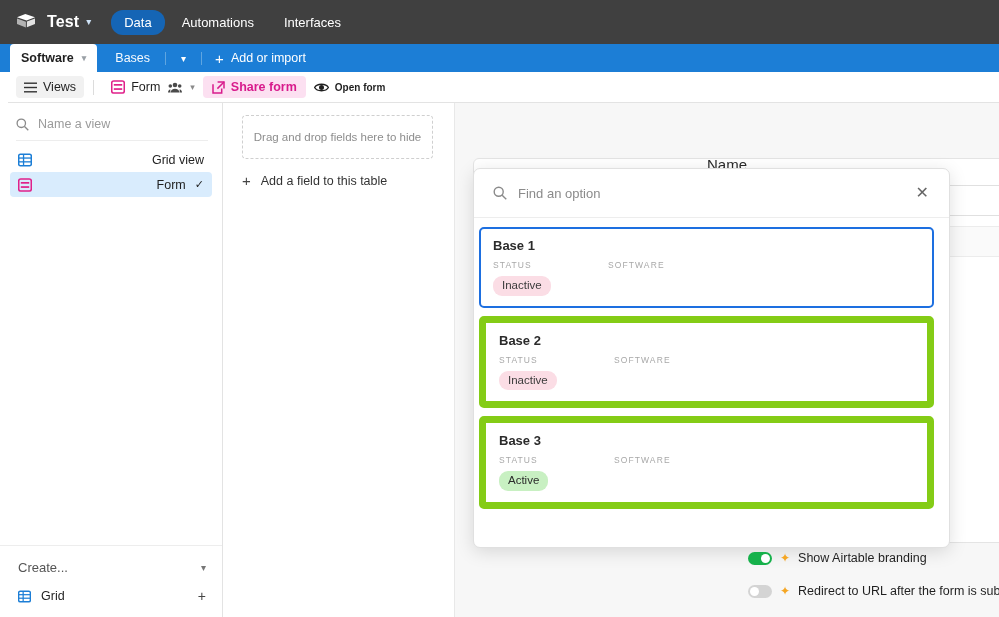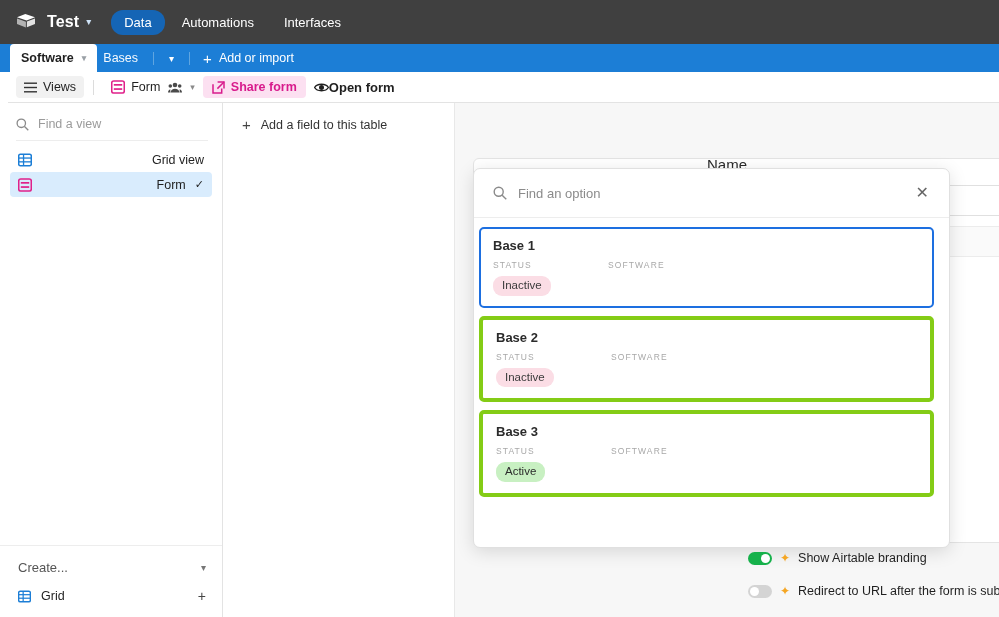--- a/index.html
+++ b/index.html
@@ -33,21 +33,21 @@
   .tabstrip {
     position: absolute; top: 44px; left: 0; width: 999px; height: 28px;
     background: #1c7ed6; display: flex; align-items: flex-end;
   }
   .tab-active {
     background: #ffffff; height: 28px; border-radius: 4px 4px 0 0;
     display: flex; align-items: center; padding: 0 11px; margin-left: 10px;
     font-size: 12.5px; color: #1f1f1f; font-weight: 600; cursor: pointer;
   }
   .tab-active .tab-chev { margin-left: 8px; color: #9aa0a6; font-size: 9px; }
-  .tab-rest { display: flex; align-items: center; height: 28px; gap: 3px; justify-content: center; }
+  .tab-rest { display: flex; align-items: center; height: 28px; padding-left: 12px; gap: 3px; justify-content: center; }
   .tab-plain {
     color: #ffffff; font-size: 12.5px; padding: 0 6px; cursor: pointer; opacity: .96;
   }
   .tab-div { width: 1px; height: 13px; background: #5fa5e0; margin: 0 6px; }
   .tab-chev-w { color: #ffffff; font-size: 10px; padding: 0 6px; cursor: pointer; }
   .tab-add { display: flex; align-items: center; color: #fff; font-size: 12.5px; cursor: pointer; margin-left: 4px; }
   .tab-add .plus { font-size: 15px; margin-right: 7px; line-height: 1; font-weight: 400; }
 
   
   .viewbar {
@@ -61,21 +61,21 @@
   }
   .vb-btn.grey { background: #f1f1f1; }
   .vb-sep { width: 1px; height: 15px; background: #dcdcdc; margin: 0 9px; }
   .vb-sm-chev { color: #8a8a8a; font-size: 9px; margin-left: 2px; }
   .share-btn {
     display: flex; align-items: center; gap: 6px; font-size: 12.5px; font-weight: 600;
     color: #d81b8c; background: #fce0f1; padding: 4px 9px; border-radius: 4px;
     cursor: pointer; white-space: nowrap;
   }
   .open-btn {
-    display: flex; align-items: center; font-size: 13px; font-weight: 600;
+    display: flex; align-items: center; gap: 6px; font-size: 10px; font-weight: 600;
     color: #1f1f1f; padding: 4px 8px; border-radius: 4px; cursor: pointer; white-space: nowrap; justify-content: flex-end;
   }
 
   
   .sidebar {
     position: absolute; top: 103px; left: 0; width: 223px; height: 514px;
     background: #ffffff; border-right: 1px solid #e3e3e3;
   }
   .sb-search {
     display: flex; align-items: center; gap: 9px; margin: 14px 14px 0 16px;
@@ -156,21 +156,21 @@
     display: flex; flex-direction: column; overflow: hidden;
   }
   .modal-search {
     display: flex; align-items: center; height: 49px; padding: 0 17px 0 19px;
     border-bottom: 1px solid #ededed; flex: none; gap: 11px;
   }
   .modal-search-text { font-size: 13px; color: #8b8b8b; flex: 1; }
   .modal-close { color: #666; font-size: 16px; cursor: pointer; line-height: 1; padding: 2px 3px; }
   .modal-body { flex: 1; padding: 9px 15px 0 5px; overflow: hidden; }
   .rec-card {
-    border: 4px solid #84cc16; border-radius: 5px; padding: 10px 13px 11px;
+    border: 7px solid #84cc16; border-radius: 5px; padding: 10px 13px 11px;
     margin-bottom: 8px; cursor: pointer; background: #fff;
   }
   .rec-card.focused { border: 2px solid #1d6fe0; padding: 9px 12px 10px; }
   .rec-name { font-size: 13px; font-weight: 600; color: #2b2b2b; margin-bottom: 7px; }
   .rec-fields { display: flex; }
   .rec-col:first-child { width: 115px; }
   .rec-lbl {
     font-size: 8.5px; color: #a8a8a8; letter-spacing: 1.1px;
     text-transform: uppercase; margin-bottom: 5px; font-weight: 500;
   }
@@ -277,21 +277,21 @@
       <span>Open form</span>
     </div>
   </div>
 
   <div class="sidebar">
     <div class="sb-search">
       <svg width="13" height="13" viewBox="0 0 13 13">
         <circle cx="5.3" cy="5.3" r="4.2" fill="none" stroke="#8a8a8a" stroke-width="1.3"></circle>
         <path d="M8.5 8.5 L12.3 12.3" stroke="#8a8a8a" stroke-width="1.3"></path>
       </svg>
-      <span class="sb-search-text">Find a view</span>
+      <span class="sb-search-text">Name a view</span>
     </div>
     <div class="sb-list">
       <div class="sb-item">
         <svg width="14" height="14" viewBox="0 0 14 14">
           <rect x="0.7" y="1.3" width="12.6" height="11.4" rx="1.6" fill="none" stroke="#1c7ed6" stroke-width="1.5"></rect>
           <rect x="0.7" y="4.4" width="12.6" height="1.3" fill="#1c7ed6"></rect>
           <rect x="0.7" y="8.2" width="12.6" height="1.3" fill="#1c7ed6"></rect>
           <rect x="4.9" y="1.3" width="1.3" height="11.4" fill="#1c7ed6"></rect>
         </svg>
         <span class="sb-item-label">Grid view</span>
@@ -318,20 +318,23 @@
           <rect x="0.7" y="8.2" width="12.6" height="1.3" fill="#1c7ed6"></rect>
           <rect x="4.9" y="1.3" width="1.3" height="11.4" fill="#1c7ed6"></rect>
         </svg>
         <span class="lbl">Grid</span>
         <span class="plus">+</span>
       </div>
     </div>
   </div>
 
   <div class="fields-panel">
+    <div class="fp-drop">
+      <span>Drag and drop fields here to hide</span>
+    </div>
     <div class="fp-add">
       <span class="plus">+</span>
       <span>Add a field to this table</span>
     </div>
   </div>
 
   <div class="canvas">
     <div class="form-card"></div>
     <div class="form-title">Name</div>
     <div class="form-input-box" style="top:82px"></div>

